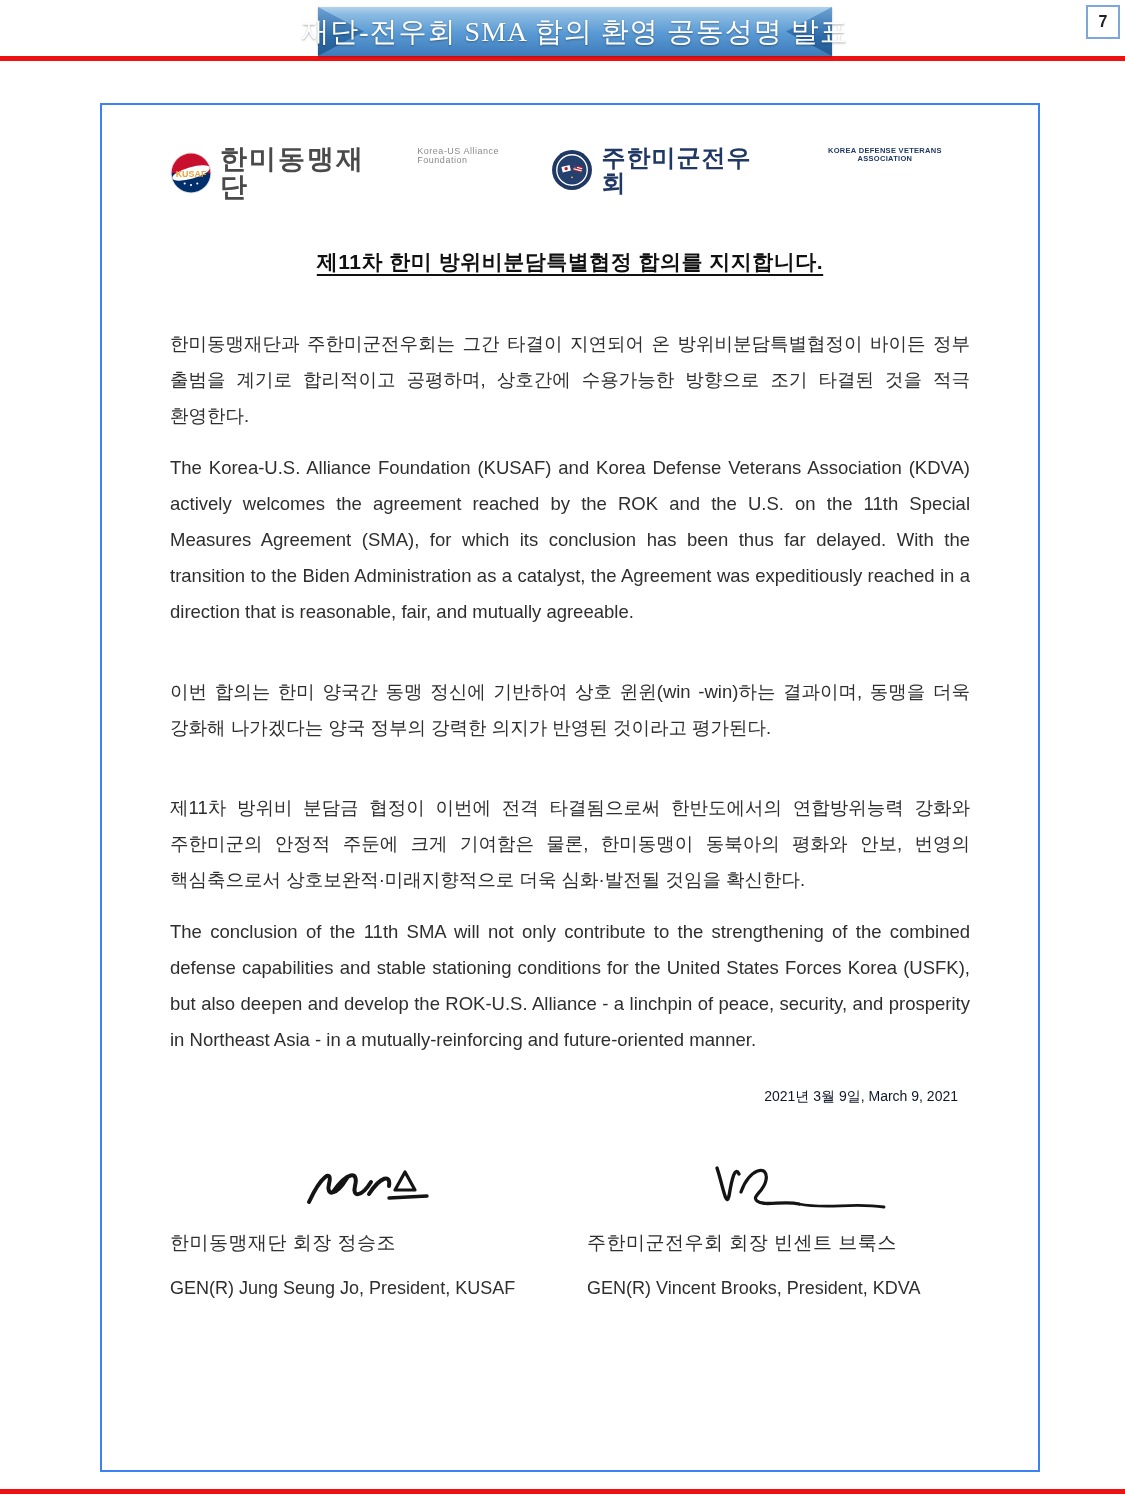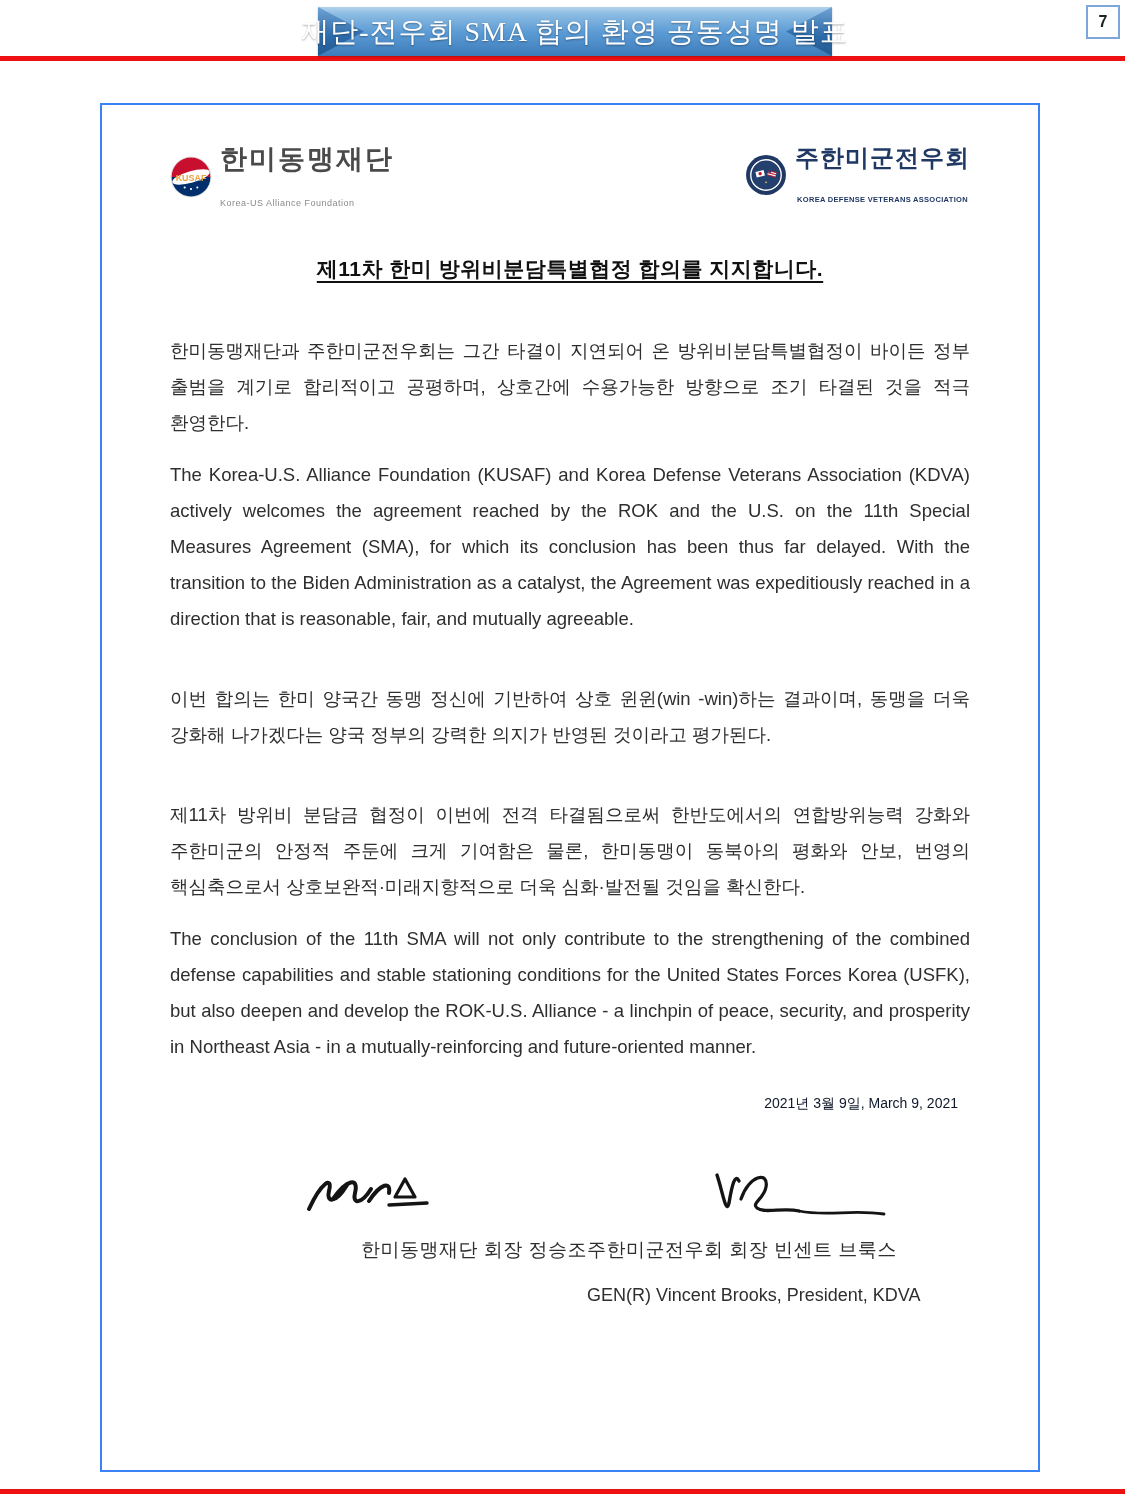--- a/index.html
+++ b/index.html
@@ -50,21 +50,21 @@
   .doc-box {
     position: absolute; left: 100px; top: 103px; width: 940px; height: 1369px;
     border: 2px solid #3b82f6; background: #ffffff;
     padding: 0 68px; overflow: hidden;
   }
 
   
   .logos { margin-top: 40px; display: flex; justify-content: space-between; align-items: flex-start; }
   .logo { display: flex; align-items: center; gap: 8px; }
   .logo-emblem { width: 42px; height: 42px; flex: 0 0 auto; }
-  .logo-names { display: flex; flex-direction: column; line-height: 1.05; gap: 24px; }
+  .logo-names { display: flex; flex-direction: row; line-height: 1.05; gap: 24px; }
   .kusaf-ko { font-size: 27px; font-weight: bold; color: #4a4a4a; letter-spacing: 2px; }
   .kusaf-en { font-size: 9px; color: #8a8a8a; margin-top: 2px; letter-spacing: 0.5px; }
   .kdva-ko  { font-size: 24px; font-weight: bold; color: #1f3864; letter-spacing: 1px; }
   .kdva-en  { font-size: 7.5px; color: #1f3864; font-weight: bold; margin-top: 2px; letter-spacing: 0.3px; text-align: center; }
 
   
   .title-ko {
     margin-top: 46px; text-align: center;
     font-size: 21px; font-weight: bold; color: #111;
     text-decoration: underline; text-underline-offset: 5px;
@@ -90,21 +90,21 @@
     font-size: 14px; color: #0f172a;
   }
 
   
   .sig-row { margin-top: 52px; display: flex; height: 64px; }
   .sig-cell-left  { width: 417px; display: flex; justify-content: center; }
   .sig-cell-right { flex: 1; display: flex; justify-content: center; padding-left: 40px; }
   .sig-svg { height: 60px; }
 
   .names-row { margin-top: 8px; display: flex; }
-  .names-col-left  { width: 417px; display: flex; flex-direction: column; gap: 22px; align-items: flex-end; }
+  .names-col-left  { width: 417px; display: flex; flex-direction: column; gap: 22px; }
   .names-col-right { flex: 1; display: flex; flex-direction: column; gap: 22px; }
   .name-ko { font-size: 19px; color: #2e2e2e; letter-spacing: 0.5px; }
   .name-en { font-size: 18px; color: #2e2e2e; }
 </style>
 </head>
 <body>
 
 <div class="top-red-line"></div>
 
 <div class="banner">
@@ -186,20 +186,21 @@
         <path d="M18,10 C24,28 27,50 30,38 C33,20 36,8 40,16" stroke-width="3.4"></path>
         <path d="M42,34 C50,10 70,6 67,22 C65,34 52,38 58,43 C66,49 84,42 100,46" stroke-width="3.2"></path>
         <path d="M100,46 C130,52 150,44 185,49" stroke-width="2.8"></path>
       </svg>
     </div>
   </div>
 
   <div class="names-row">
     <div class="names-col-left">
       <span class="name-ko">한미동맹재단 회장 정승조</span>
+      <span class="name-en">GEN(R) Jung Seung Jo, President, KUSAF</span>
     </div>
     <div class="names-col-right">
       <span class="name-ko">주한미군전우회 회장 빈센트 브룩스</span>
       <span class="name-en">GEN(R) Vincent Brooks, President, KDVA</span>
     </div>
   </div>
 
 </div>
 
 <div class="bottom-red-line"></div>

